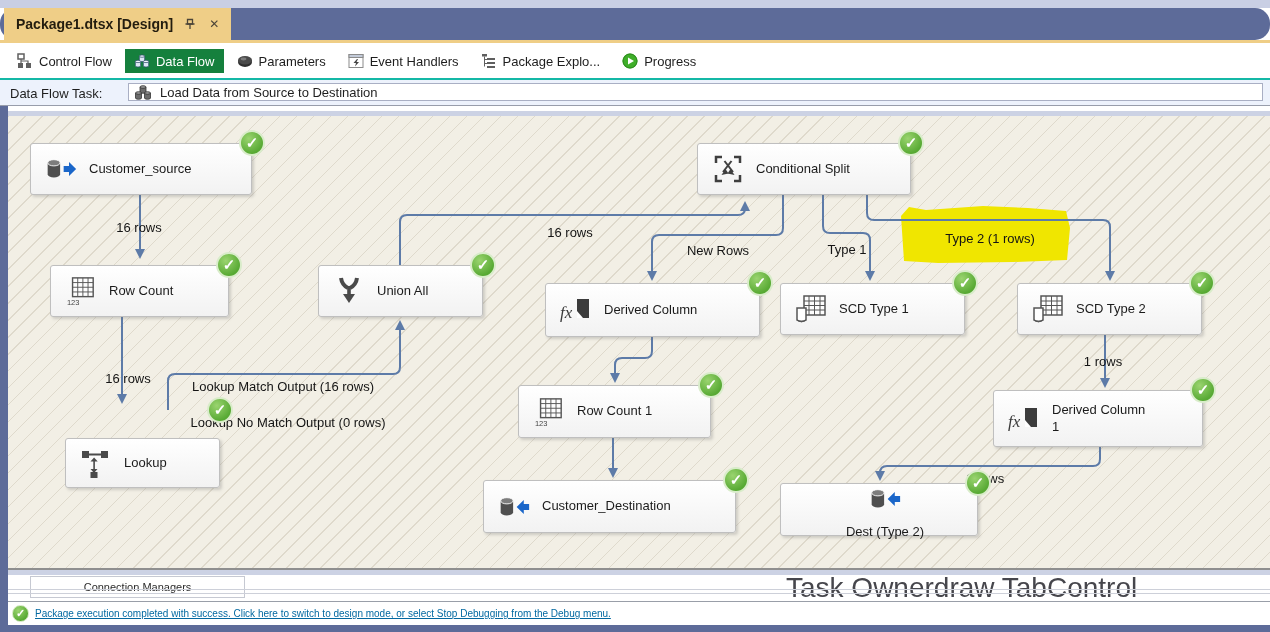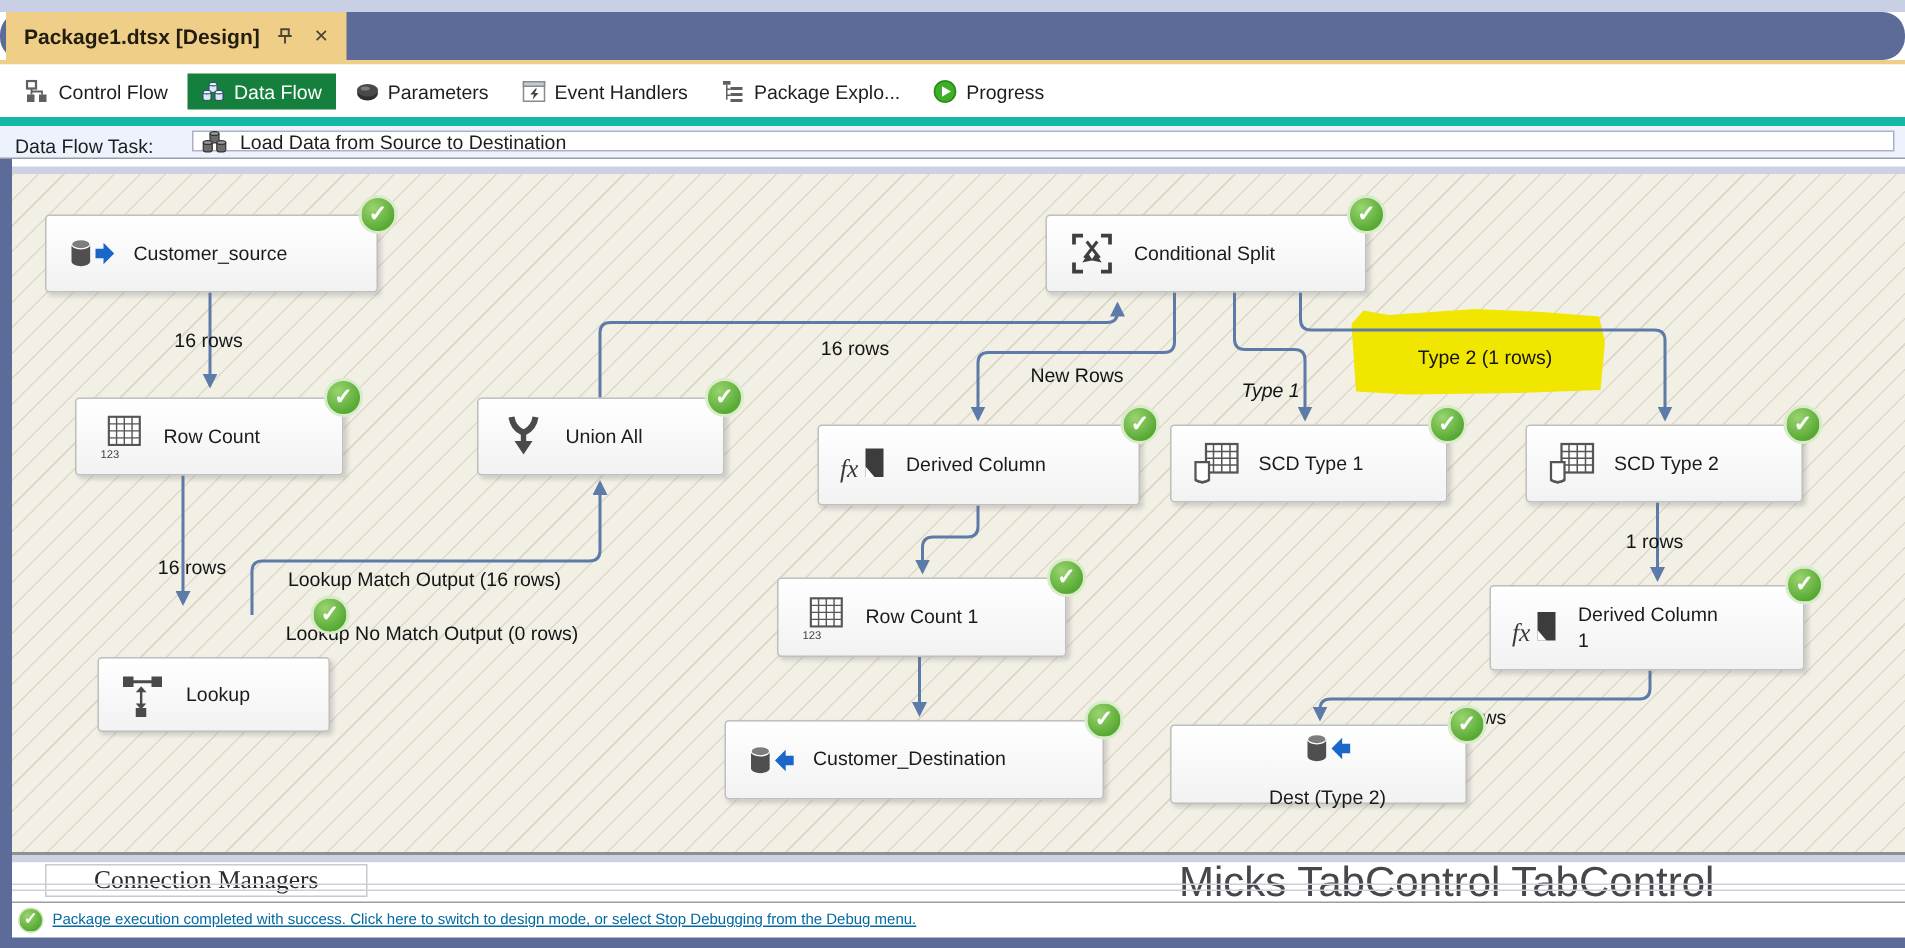--- a/index.html
+++ b/index.html
@@ -21,21 +21,21 @@
            color:#4c4538;font-size:12px;line-height:12px;}
 
   #toolbar{left:0;top:43px;width:1270px;height:35px;background:#fff;display:flex;
            align-items:center;padding-left:8px;gap:4px;box-sizing:border-box;}
   .tb-item{display:flex;align-items:flex-end;gap:6px;padding:4px 9px;font-size:13px;color:#1e1e1e;white-space:nowrap;}
   .tb-item.selected{background:#15803d;color:#fff;}
   .tb-icon{width:16px;height:16px;display:inline-flex;}
   .tb-icon svg{width:16px;height:16px;}
 
   #task-row{left:0;top:78px;width:1270px;height:28px;background:#edf2fc;
-            border-top:6px solid #14b8a6;border-bottom:1px solid #989dab;box-sizing:border-box;}
+            border-top:2px solid #14b8a6;border-bottom:1px solid #989dab;box-sizing:border-box;}
   #task-label{position:absolute;left:10px;top:6px;font-size:13px;color:#1e1e1e;}
   #task-field{position:absolute;left:128px;top:3px;right:7px;bottom:4px;background:#fff;
               border:1px solid #a9afc4;display:flex;align-items:center;gap:8px;padding-left:5px;font-size:13px;color:#1e1e1e;}
   #task-field svg{width:18px;height:17px;}
 
   #white-gap{left:8px;top:106px;width:1262px;height:5px;background:#fff;}
   #lav-top{left:8px;top:111px;width:1262px;height:5px;background:#ccd2e4;}
   #surface{left:8px;top:116px;width:1262px;height:452px;background-color:#f2efe5;
            background-image:repeating-linear-gradient(135deg, rgba(199,191,173,.45) 0 1px, transparent 1px 12px);overflow:hidden;}
   #dark-line{left:8px;top:568px;width:1262px;height:2px;background:#8f8f8f;}
@@ -52,21 +52,21 @@
   .node-icon{width:36px;display:flex;justify-content:center;}
   .node-icon svg{width:32px;height:30px;}
   .node-label{font-size:13px;color:#1b1b1b;white-space:pre-line;line-height:1.25;}
   .badge{position:absolute;width:26px;height:26px;box-sizing:border-box;border-radius:50%;
          background:radial-gradient(circle at 35% 30%, #9ad46f, #57a933 72%);
          border:2px solid #d9ecca;color:#fff;font-size:15px;font-weight:bold;text-align:center;
          line-height:21px;z-index:4;}
 
   #cm-pane{left:8px;top:575px;width:1262px;height:26px;background:#fff;overflow:hidden;}
   #cm-tab{position:absolute;left:22px;top:1px;width:215px;height:22px;border:1px solid #c6c9d2;
-          background:#fff;display:flex;align-items:center;justify-content:center;font-size:17px;color:#2b2b2b;box-sizing:border-box;font-family:Liberation Serif, serif;}
+          background:#fff;display:flex;align-items:center;justify-content:center;font-size:11px;color:#2b2b2b;box-sizing:border-box;}
   #watermark{position:absolute;left:778px;top:-3px;font-size:28px;color:#46464c;white-space:nowrap;z-index:2;}
   .cm-line{position:absolute;left:0;right:0;height:1px;background:#cdd0d9;z-index:3;}
 
   #status-bar{left:8px;top:601px;width:1262px;height:24px;background:#fff;border-top:1px solid #999ea8;
               display:flex;align-items:center;gap:6px;padding-left:4px;box-sizing:border-box;}
   .status-check{width:17px;height:17px;border-radius:50%;box-sizing:border-box;
          background:radial-gradient(circle at 35% 30%, #9ad46f, #57a933 72%);border:1px solid #cfe6bd;
          color:#fff;font-size:11px;font-weight:bold;text-align:center;line-height:15px;flex:0 0 auto;}
   #status-link{font-size:10px;color:#0369a1;text-decoration:underline;white-space:nowrap;}
 </style>
@@ -202,21 +202,21 @@
       <path d="M1092 331 L1092 343 Q1092 350 1085 350 L879 350 Q872 350 872 357 L872 363" class="edge" marker-end="url(#arrow)"></path>
       <path d="M644 221 L644 235 Q644 242 637 242 L614 242 Q607 242 607 249 L607 265" class="edge" marker-end="url(#arrow)"></path>
       <path d="M605 322 L605 360" class="edge" marker-end="url(#arrow)"></path>
     </svg>
 <div class="edge-label" style="left: 131px; top: 111px;">16 rows</div>
     <div class="edge-label" style="left: 120px; top: 262px;">16 rows</div>
     <div class="edge-label" style="left: 275px; top: 270px;">Lookup Match Output (16 rows)</div>
     <div class="edge-label" style="left: 280px; top: 270px; margin-top: 36px;">Lookup No Match Output (0 rows)</div>
     <div class="edge-label" style="left: 562px; top: 116px;">16 rows</div>
     <div class="edge-label" style="left: 710px; top: 134px;">New Rows</div>
-    <div class="edge-label" style="left: 839px; top: 144px; font-style: italic;">Type 1</div>
+    <div class="edge-label" style="left: 839px; top: 133px;">Type 1</div>
     <div class="edge-label" style="left: 1095px; top: 245px;">1 rows</div>
     <div class="edge-label" style="left: 977px; top: 362px;">1 rows</div>
     <div class="edge-label" style="left: 982px; top: 122px;">Type 2 (1 rows)</div>
     <div class="node" style="left: 22px; top: 27px; width: 222px; height: 52px;">
       <span class="node-icon">
         <svg viewBox="0 0 36 26">
           <path d="M3 6 v13 a7 3.5 0 0 0 14 0 v-13" fill="#4f4f4f"></path>
           <ellipse cx="10" cy="6" rx="7" ry="3.5" fill="#7d7d7d" stroke="#fff" stroke-width="1"></ellipse>
           <path d="M21 9.5 h6 v-4.5 l8 8 -8 8 v-4.5 h-6 z" fill="#1a66c9"></path>
         </svg>
@@ -354,21 +354,21 @@
       <span class="node-label">Dest (Type 2)</span>
     </div>
     <div class="badge" style="left: 957px; top: 354px;">✓</div>
   </div>
 
 <div class="abs" id="dark-line"></div>
 <div class="abs" id="lav-bottom"></div>
 
 <div class="abs" id="cm-pane">
   <div id="cm-tab">Connection Managers</div>
-  <div id="watermark">Micks TabControl TabControl</div>
+  <div id="watermark">Task Ownerdraw TabControl</div>
   <div class="cm-line" style="top:14px;"></div>
   <div class="cm-line" style="top:18px;"></div>
 </div>
 
 <div class="abs" id="status-bar">
   <span class="status-check">✓</span>
   <a href="#" id="status-link">Package execution completed with success. Click here to switch to design mode, or select Stop Debugging from the Debug menu.</a>
 </div>
 
 <div class="abs" id="bottom-strip"></div>

